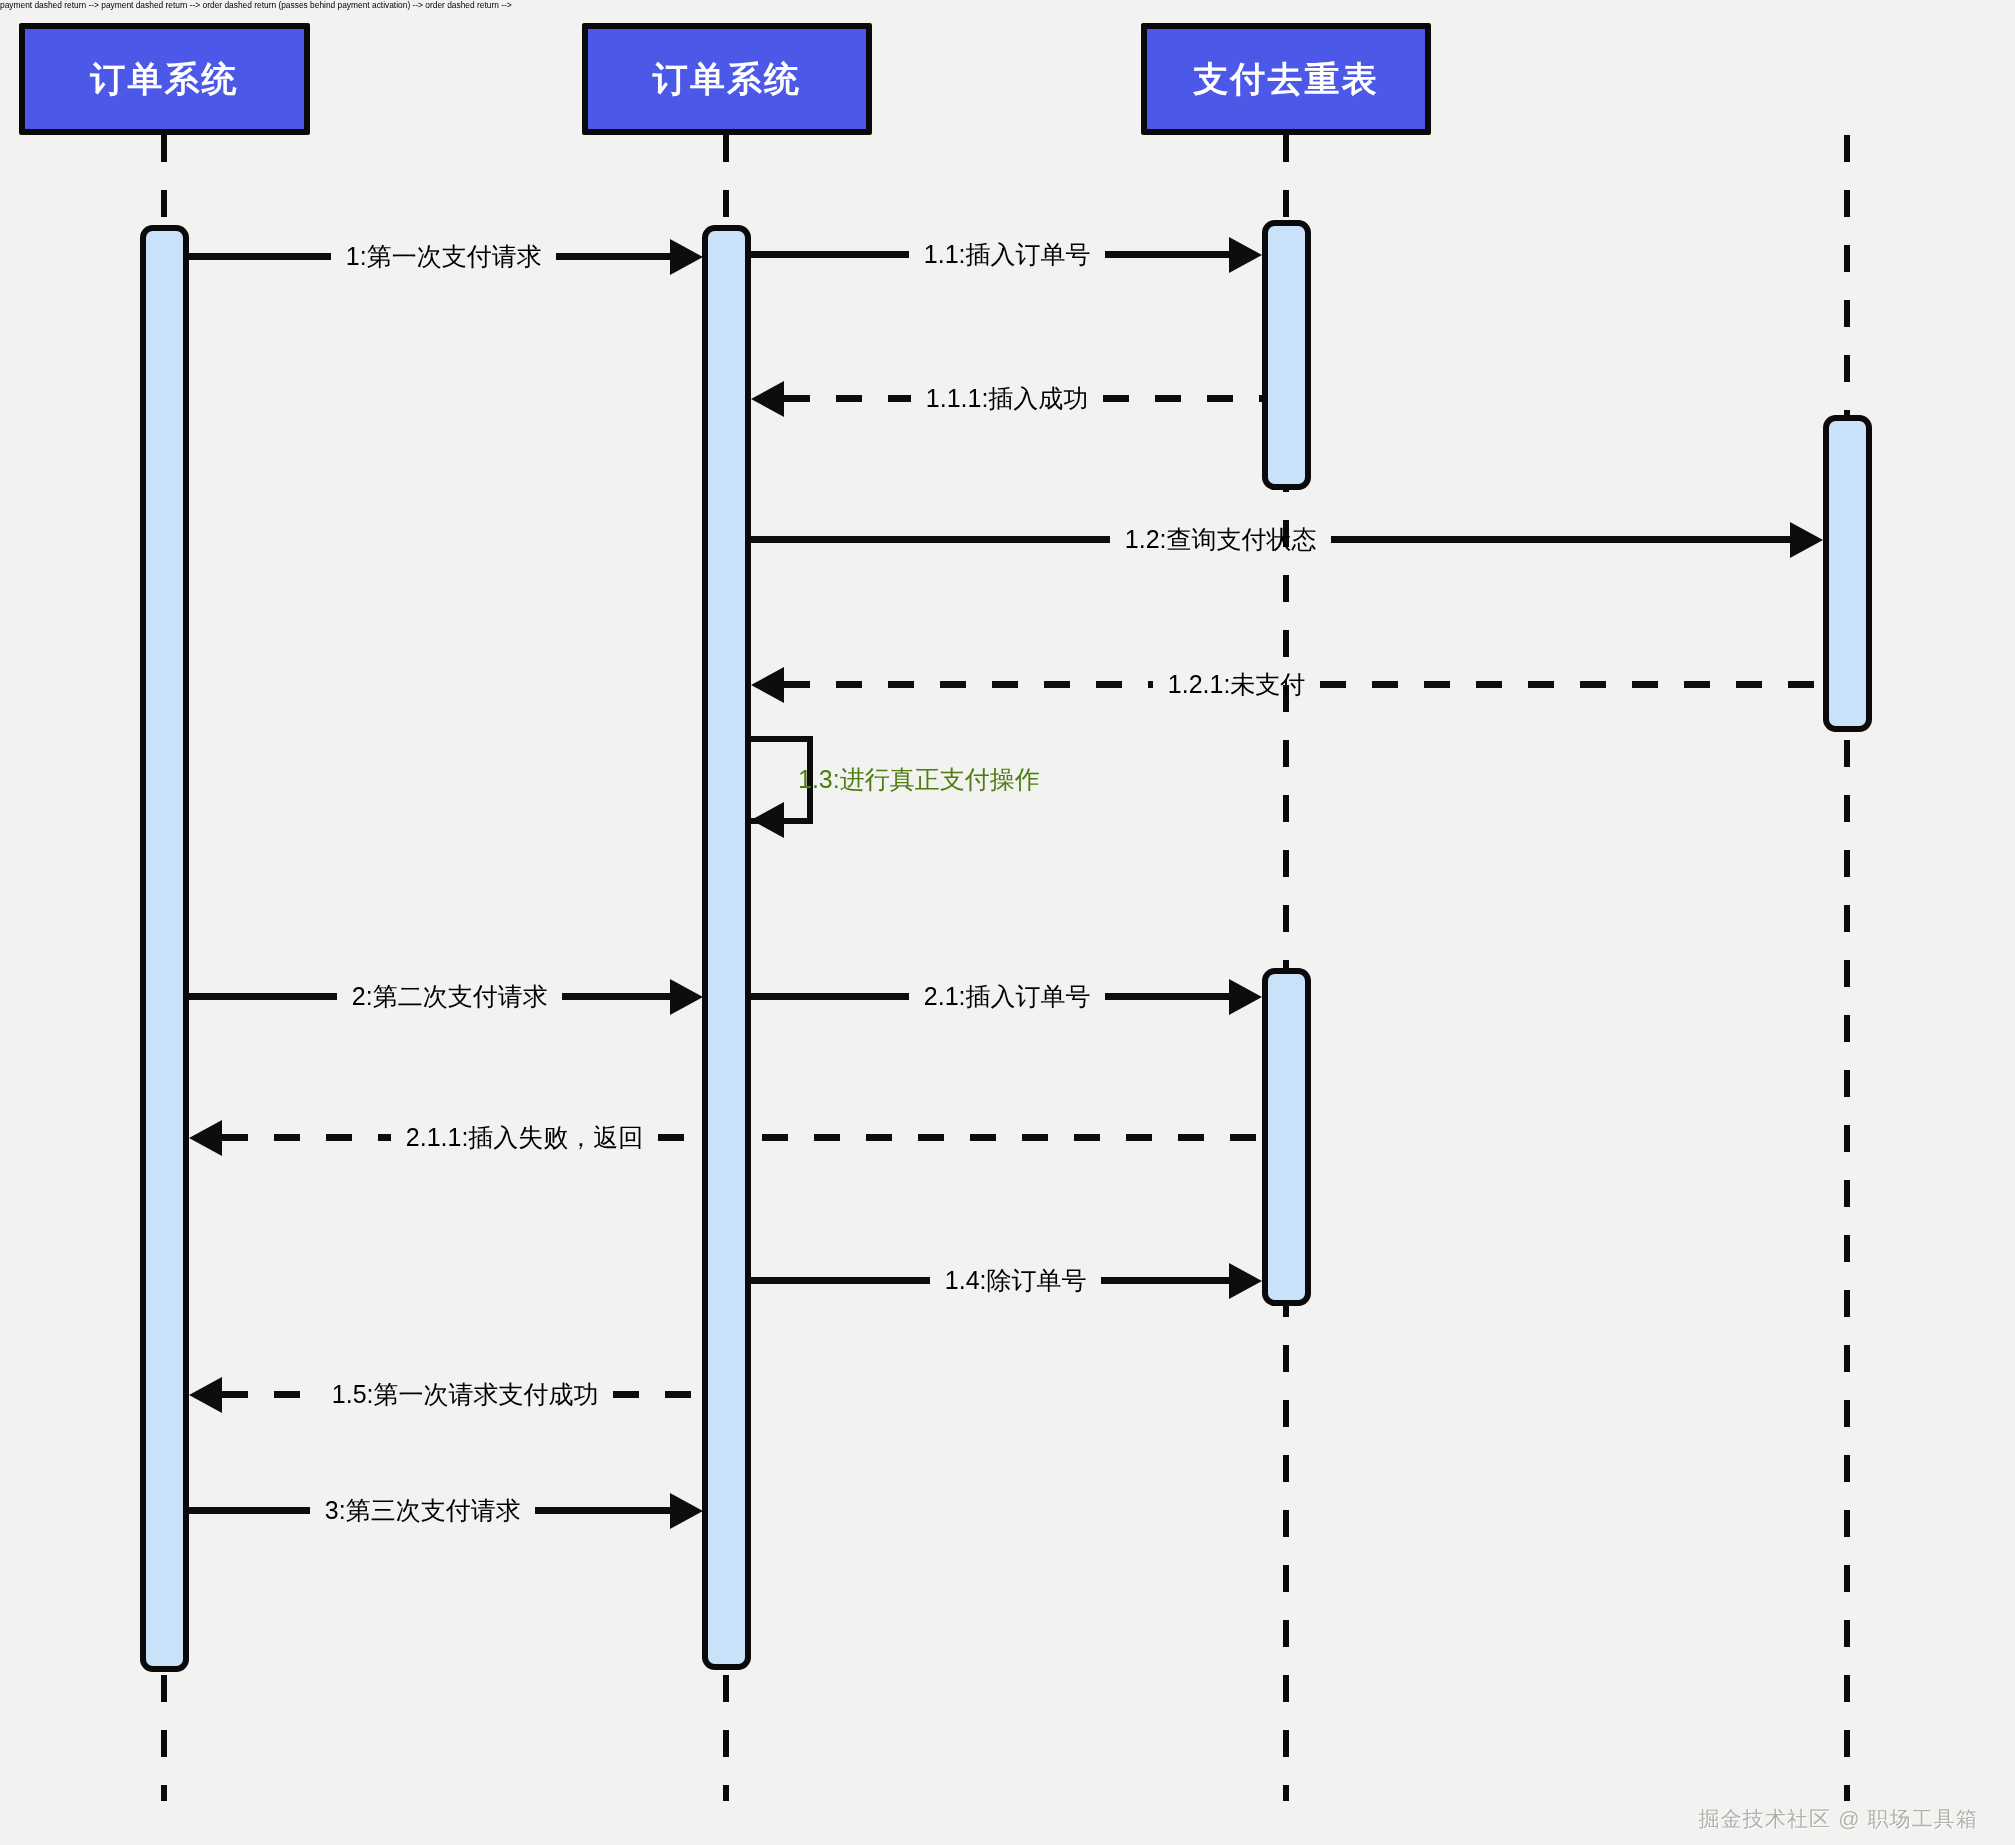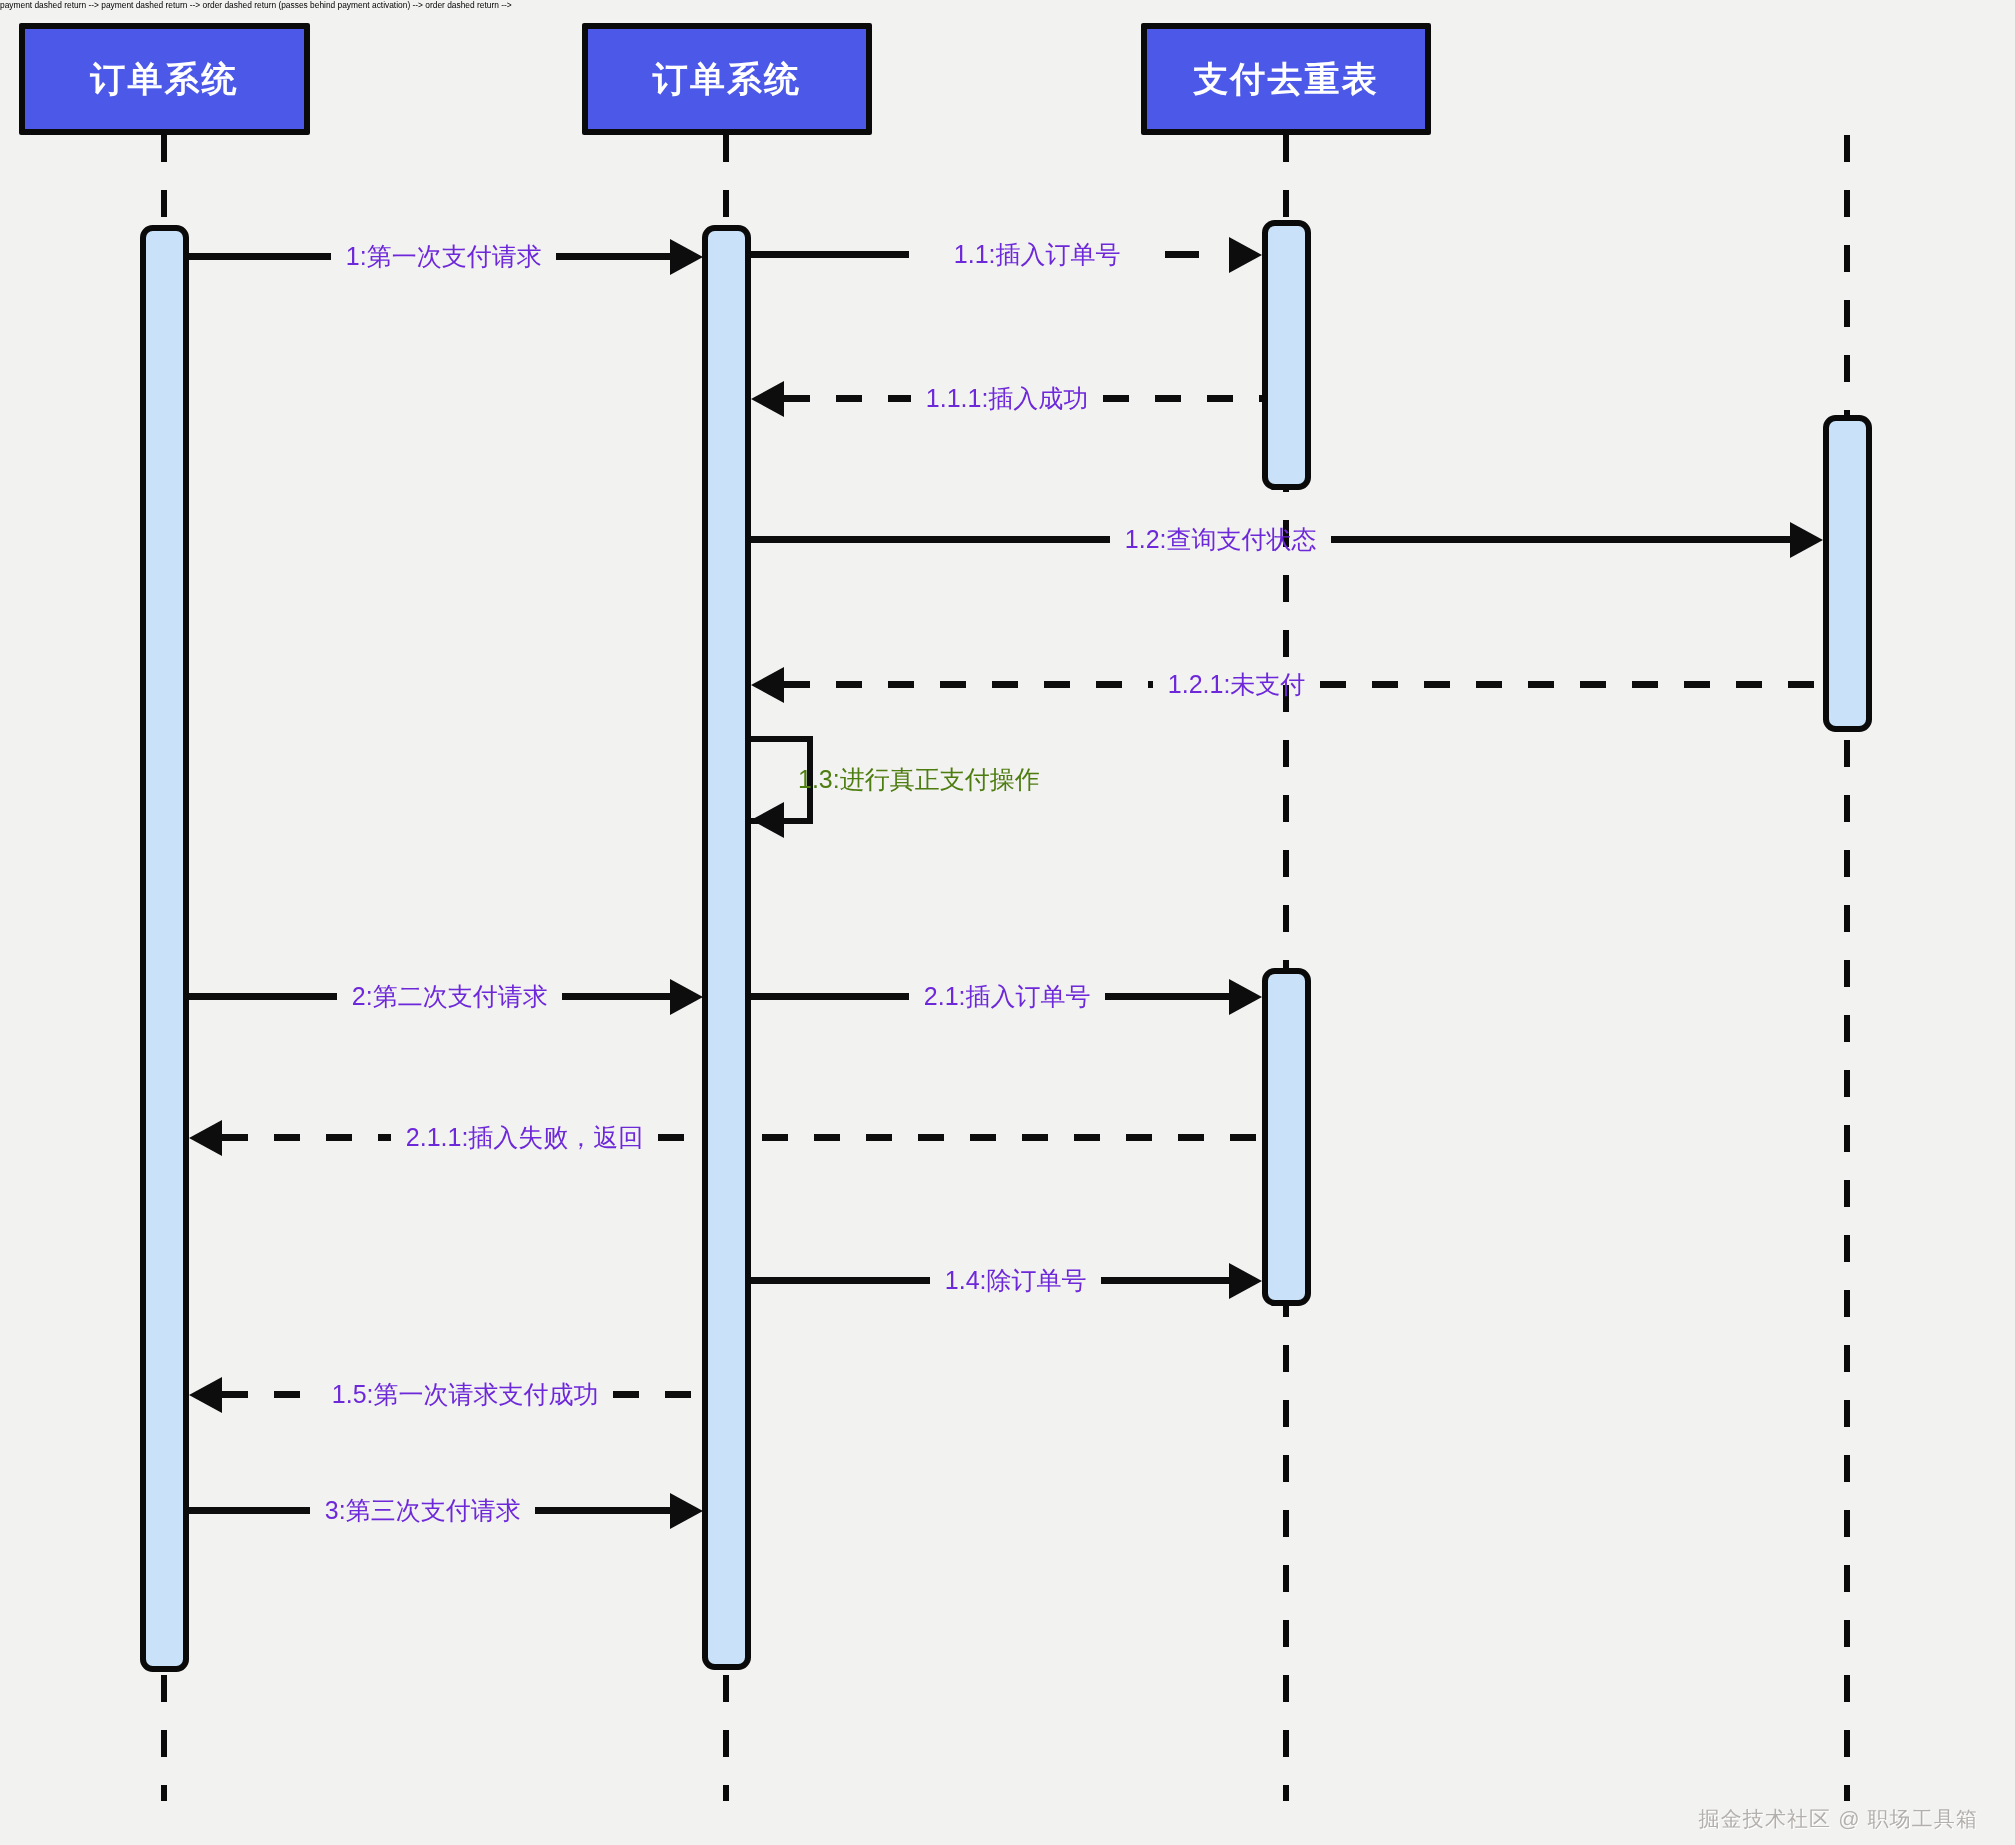--- a/index.html
+++ b/index.html
@@ -28,21 +28,21 @@
   }
 
   
   .msg{position:absolute;height:53px;display:flex;align-items:center;z-index:2;}
   .seg{height:6.3px;background:#0d0d0d;}
   .seg.grow{flex:1 1 auto;}
   .seg.dash{
     background:repeating-linear-gradient(90deg,#0d0d0d 0 26px,transparent 26px 52px);
   }
   .lbl{
-    font-size:25px;line-height:1;color:#6d28d9;white-space:nowrap;
+    font-size:25px;line-height:1;color:#000000;white-space:nowrap;
     padding:0 14.8px;flex:0 0 auto;
   }
   .ah-r{width:0;height:0;flex:0 0 auto;
     border-top:18px solid transparent;border-bottom:18px solid transparent;
     border-left:33px solid #0d0d0d;}
   .ah-l{width:0;height:0;flex:0 0 auto;
     border-top:18px solid transparent;border-bottom:18px solid transparent;
     border-right:33px solid #0d0d0d;}
 
   
@@ -96,21 +96,21 @@
 
   
   <div class="msg" style="left:189px;top:230px;width:514px;">
     <div class="seg" style="width:142px;"></div>
     <div class="lbl">1:第一次支付请求</div>
     <div class="seg grow"></div>
     <div class="ah-r"></div>
   </div>
 
   
-  <div class="msg" style="left:751px;top:228px;width:511px;gap:30px;">
+  <div class="msg" style="left:751px;top:228px;width:511px;">
     <div class="seg" style="width:158px;"></div>
     <div class="lbl">1.1:插入订单号</div>
     <div class="seg grow"></div>
     <div class="ah-r"></div>
   </div>
 
   payment dashed return --&gt;
   <div class="msg" style="left:751px;top:372px;width:511px;text-align:center;">
     <div class="ah-l"></div>
     <div class="seg dash" style="width:127px;"></div>

